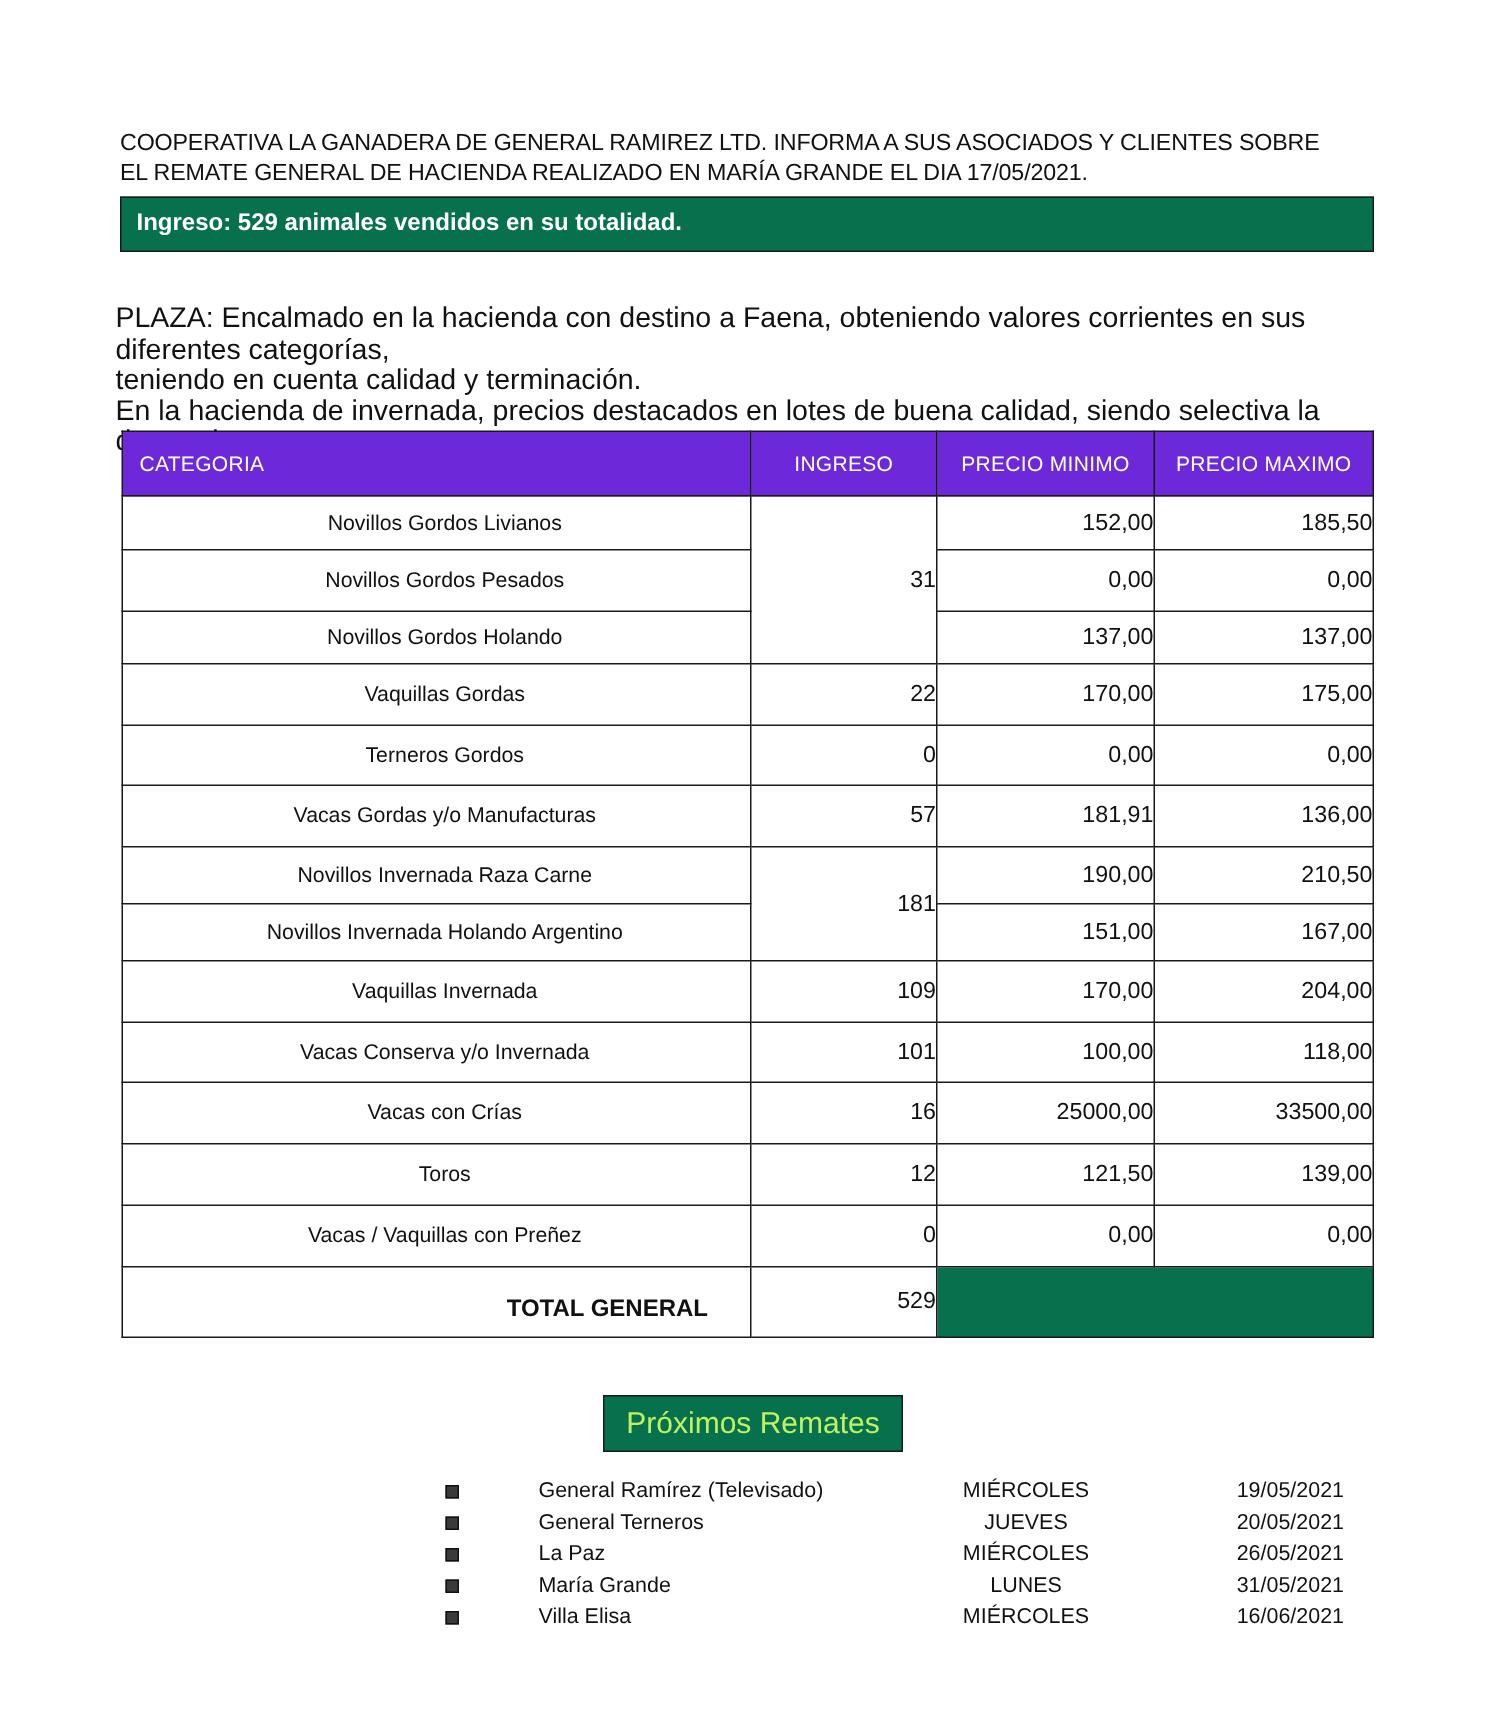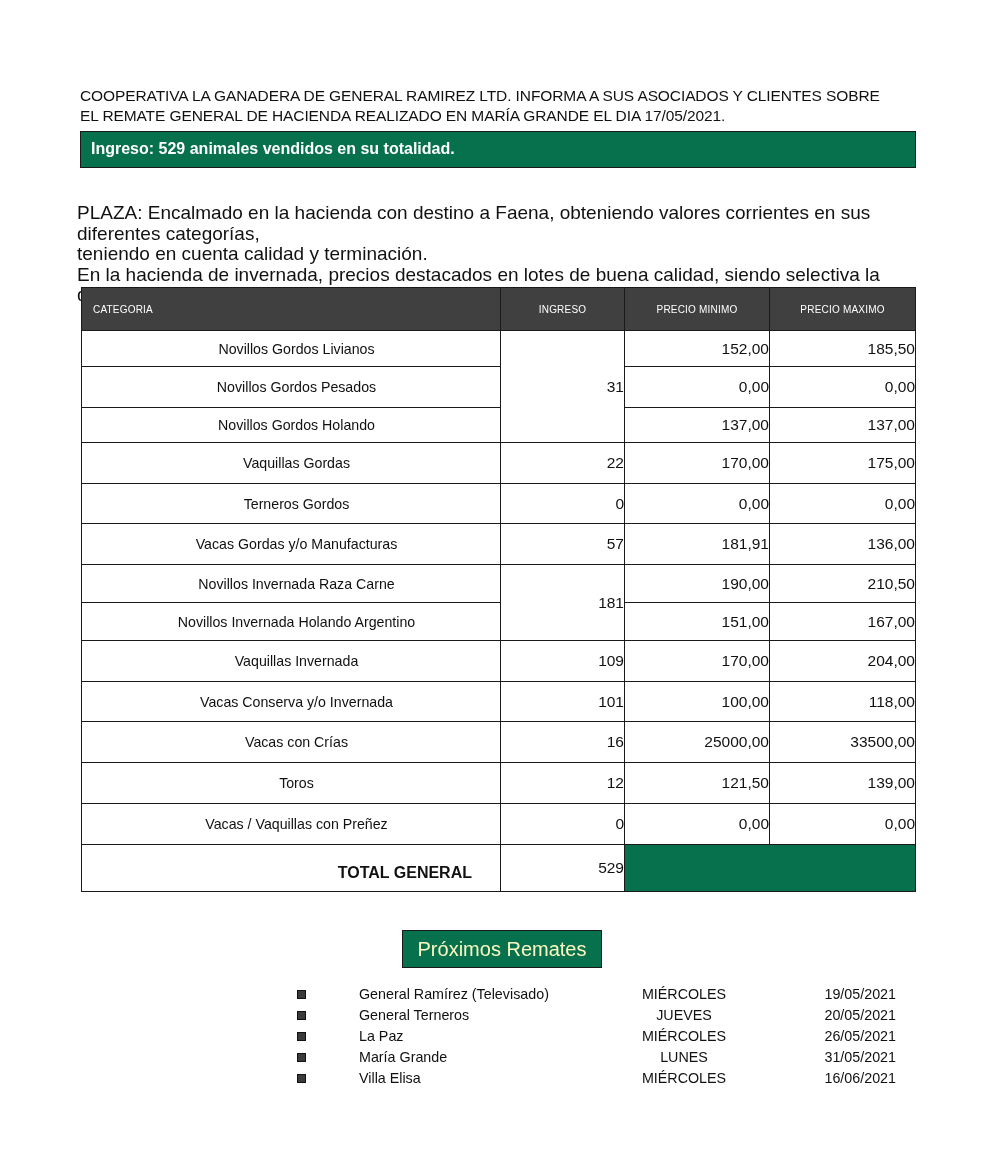--- a/index.html
+++ b/index.html
@@ -6,28 +6,28 @@
   html, body { width: 990px; height: 1151px; background: #ffffff; }
   body { position: relative; font-family: "Liberation Sans", sans-serif; color: #111; }
 
   .intro { position: absolute; left: 80px; top: 86px; width: 840px; font-size: 15.5px; line-height: 20px; letter-spacing: -0.1px; }
   .ingreso-band { position: absolute; left: 80px; top: 131px; width: 836px; height: 37px; background: #06714c; border: 1.5px solid #1a1a1a; color: #ffffff; font-weight: bold; font-size: 16px; line-height: 34px; padding-left: 10px; }
 
   .plaza { position: absolute; left: 77px; top: 203px; width: 840px; font-size: 19px; line-height: 20.5px; }
 
   table.results { position: absolute; left: 81px; top: 287px; width: 834px; border-collapse: collapse; table-layout: fixed; font-size: 14px; }
   table.results th, table.results td { border: 1.2px solid #1a1a1a; }
-  table.results thead th { background: #404040; color: #ffffff; font-weight: normal; height: 43px; font-size: 10px; letter-spacing: 0.2px; }
+  table.results thead th { background: #6d28d9; color: #ffffff; font-weight: normal; height: 43px; font-size: 14px; letter-spacing: 0.2px; }
   table.results thead th.cat { text-align: left; padding-left: 11px; }
   table.results td.cat { text-align: center; padding-left: 11px; font-size: 14.2px; }
   table.results td.num { text-align: right; font-weight: normal; font-size: 15.5px; }
   table.results td.total-label { text-align: right; padding-right: 28px; font-weight: bold; font-size: 16px; padding-top: 10px; }
   table.results td.total-green { background: #06714c; }
 
-  .prox-title { position: absolute; left: 402px; top: 930px; width: 200px; height: 38px; background: #06714c; border: 1px solid #1a1a1a; color: #fef9c3; font-size: 20px; line-height: 36px; text-align: center; }
+  .prox-title { position: absolute; left: 402px; top: 930px; width: 200px; height: 38px; background: #06714c; border: 1px solid #1a1a1a; color: #bef264; font-size: 20px; line-height: 36px; text-align: center; }
   .prox-list { position: absolute; left: 297px; top: 984px; font-size: 14.3px; }
   .prox-row { display: flex; height: 21px; line-height: 21px; align-items: center; gap: 48px; }
   .bullet { display: inline-block; width: 9px; height: 9px; background: #3a3a3a; border: 1px solid #111; margin-right: 5px; }
   .prox-place { width: 213px; }
   .prox-day { width: 128px; text-align: center; }
   .prox-date { width: 100px; text-align: right; }
 </style>
 </head>
 <body>
 

